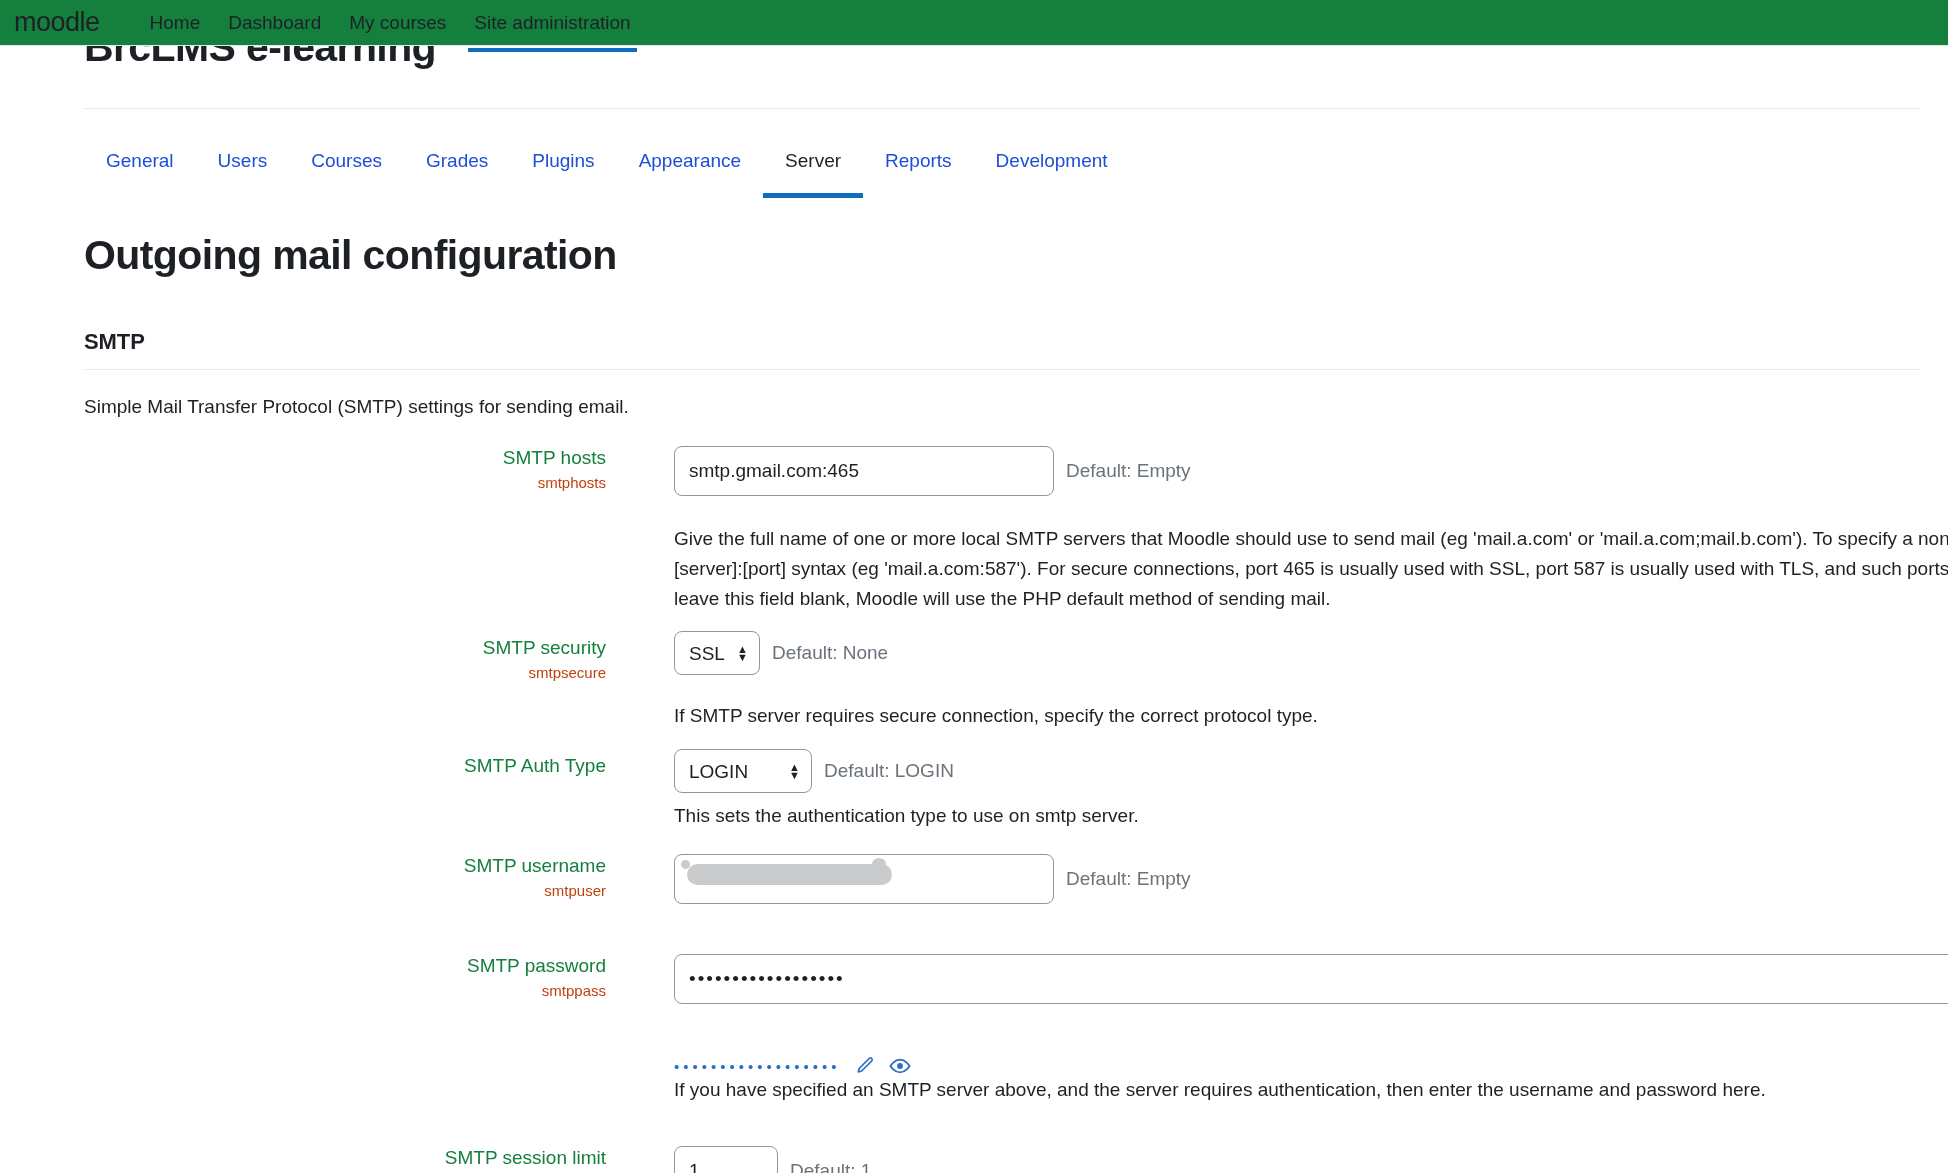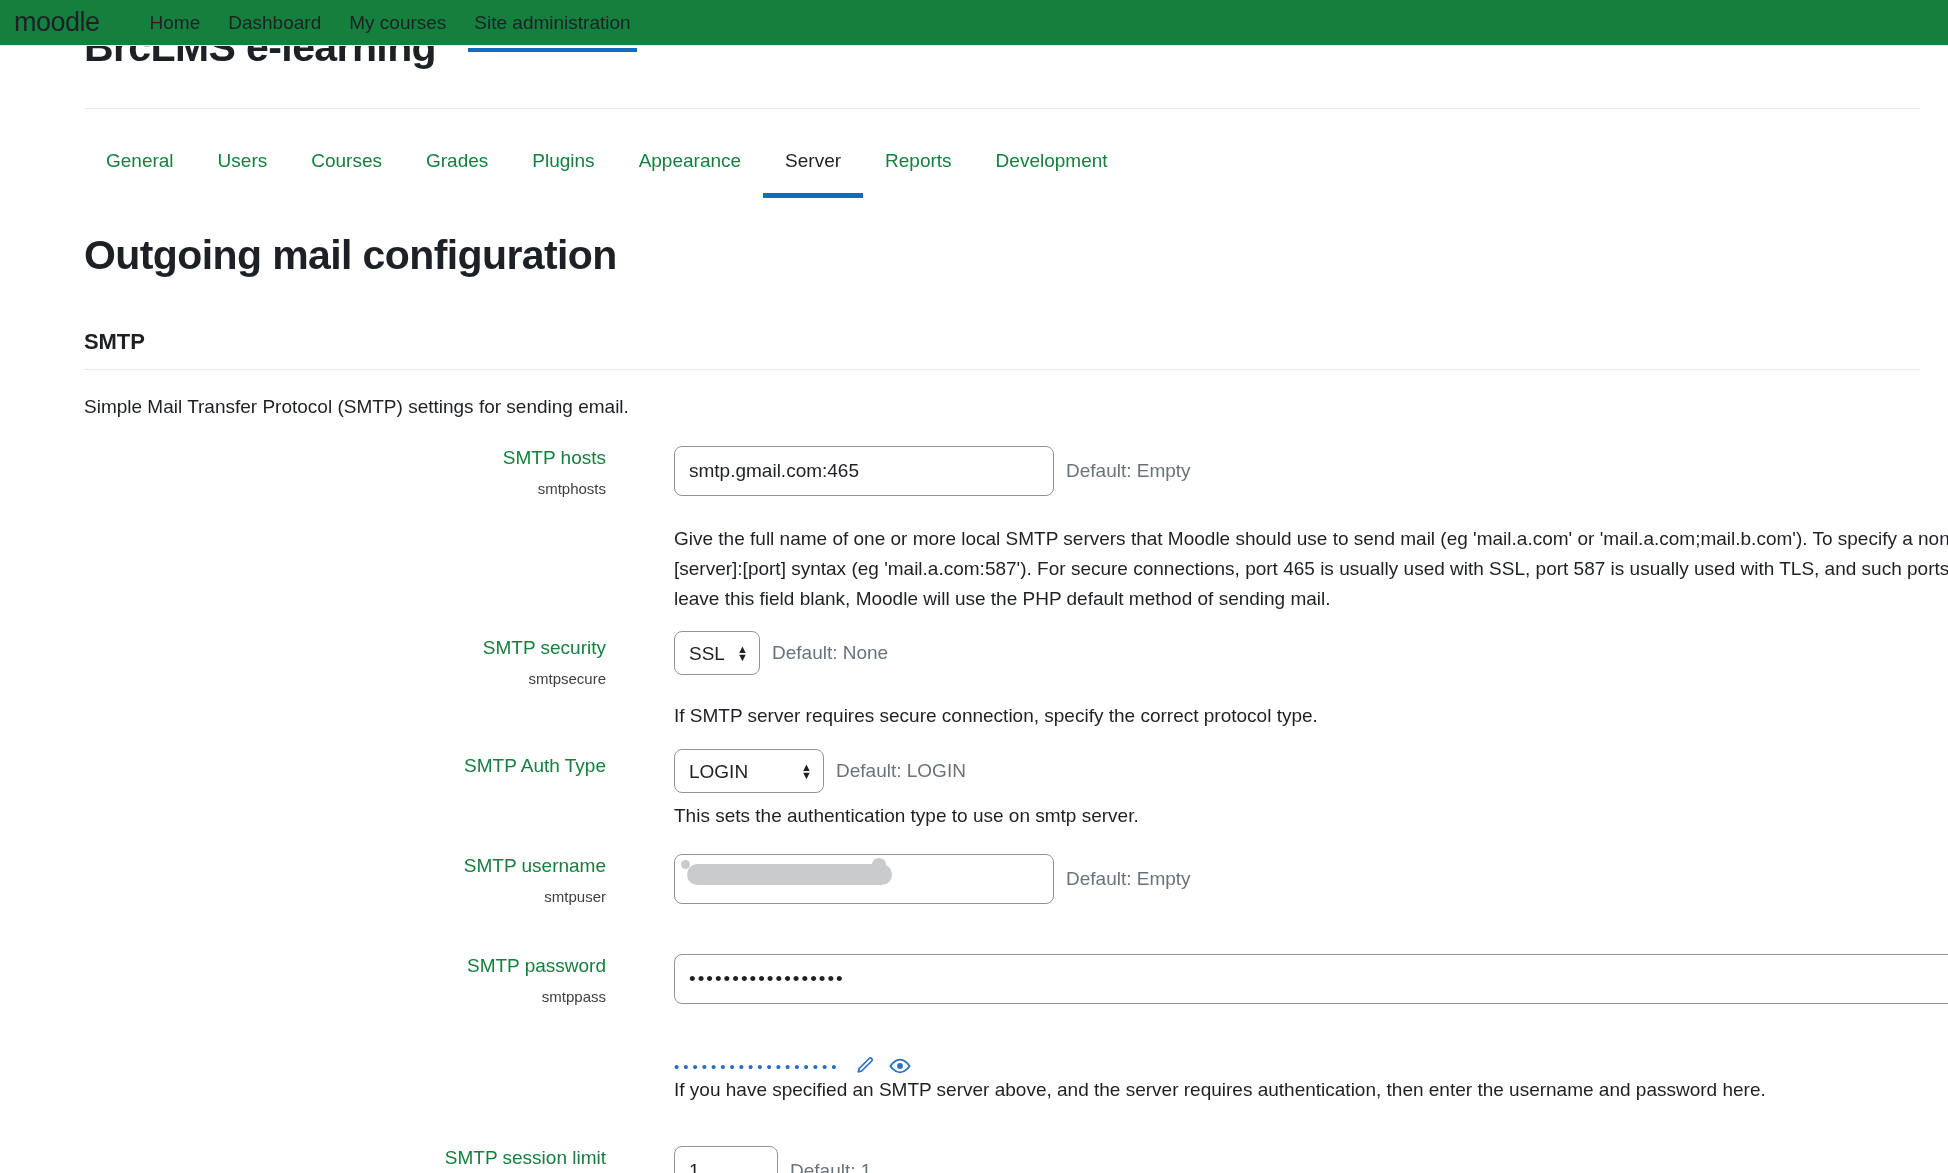--- a/index.html
+++ b/index.html
@@ -87,21 +87,21 @@
   .tabs {
     position: absolute;
     top: 88px;
     left: 84px;
     display: flex;
     align-items: flex-start;
     height: 76px;
   }
   .tab {
     font-size: 19px;
-    color: #15803d;
+    color: #1d4ed8;
     padding: 16px 22px 26px 22px;
     cursor: pointer;
     white-space: nowrap;
     position: relative;
   }
   .tab.active { color: #1d2125; }
   .tab.active::after {
     content: "";
     position: absolute;
     left: 0; right: 0;
@@ -157,23 +157,23 @@
     text-align: right;
     padding-right: 34px;
   }
   .label-title {
     font-size: 19px;
     color: #15803d;
     line-height: 24px;
   }
   .label-key {
     font-size: 15px;
-    color: #404040;
+    color: #c2410c;
     line-height: 22px;
-    margin-top: 8px;
+    margin-top: 2px;
   }
 
   .control-col { position: absolute; left: 674px; }
 
   .control-line {
     display: flex;
     align-items: center;
     gap: 0;
   }
 
@@ -222,21 +222,21 @@
     right: 12px;
     top: 50%;
     transform: translateY(-50%);
     pointer-events: none;
     color: #1d2125;
     font-size: 11px;
     line-height: 8px;
     text-align: center;
   }
   select.sel.security { width: 86px; }
-  select.sel.authtype { width: 150px; }
+  select.sel.authtype { width: 138px; }
 
   .desc {
     position: absolute;
     left: 674px;
     font-size: 19px;
     color: #1d2125;
     line-height: 30px;
     width: 1700px;
     white-space: nowrap;
   }

